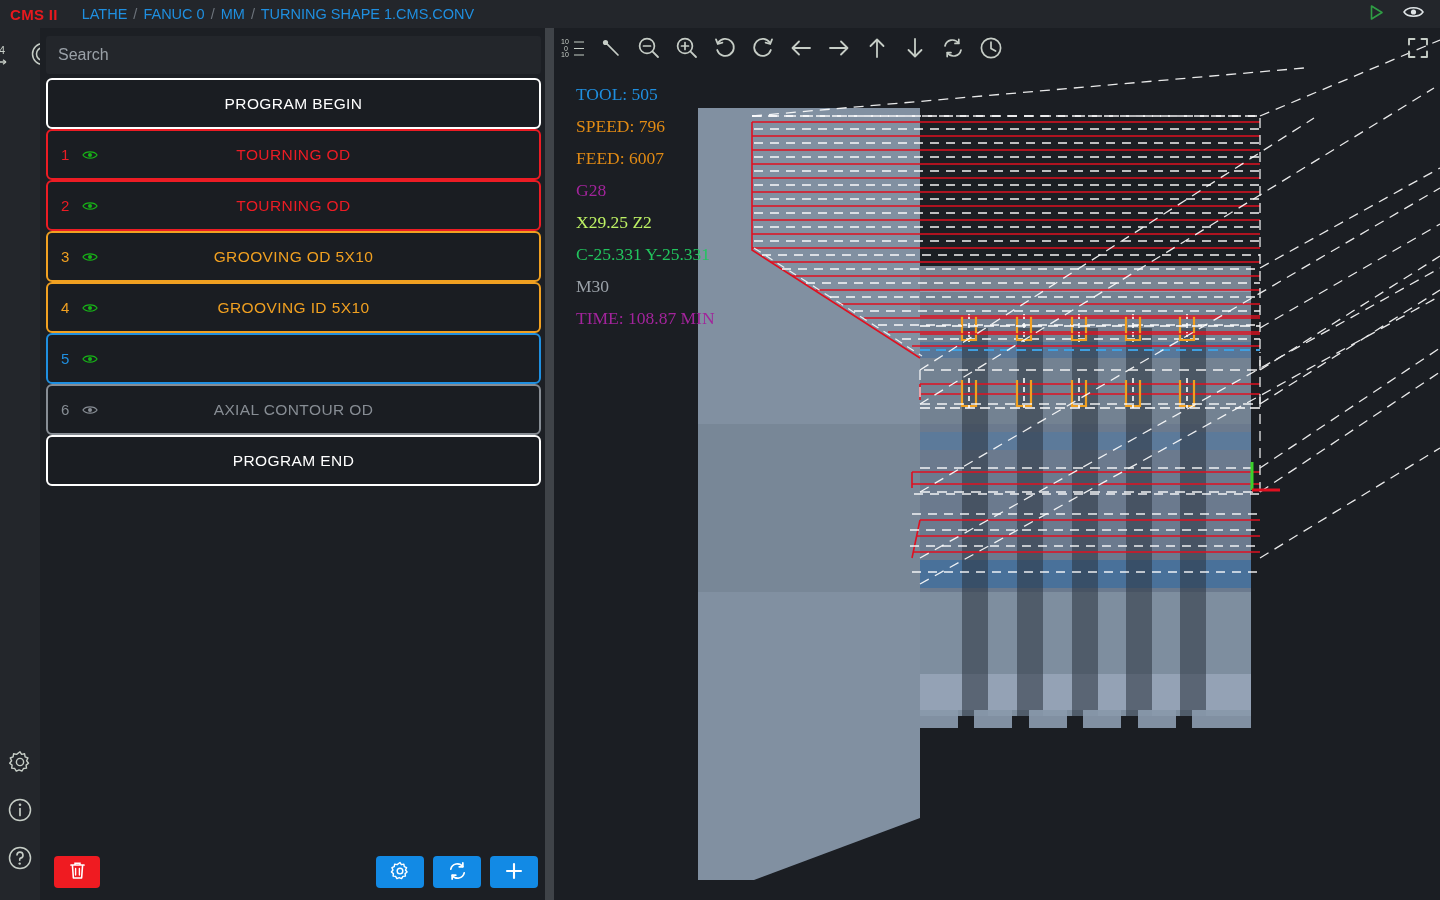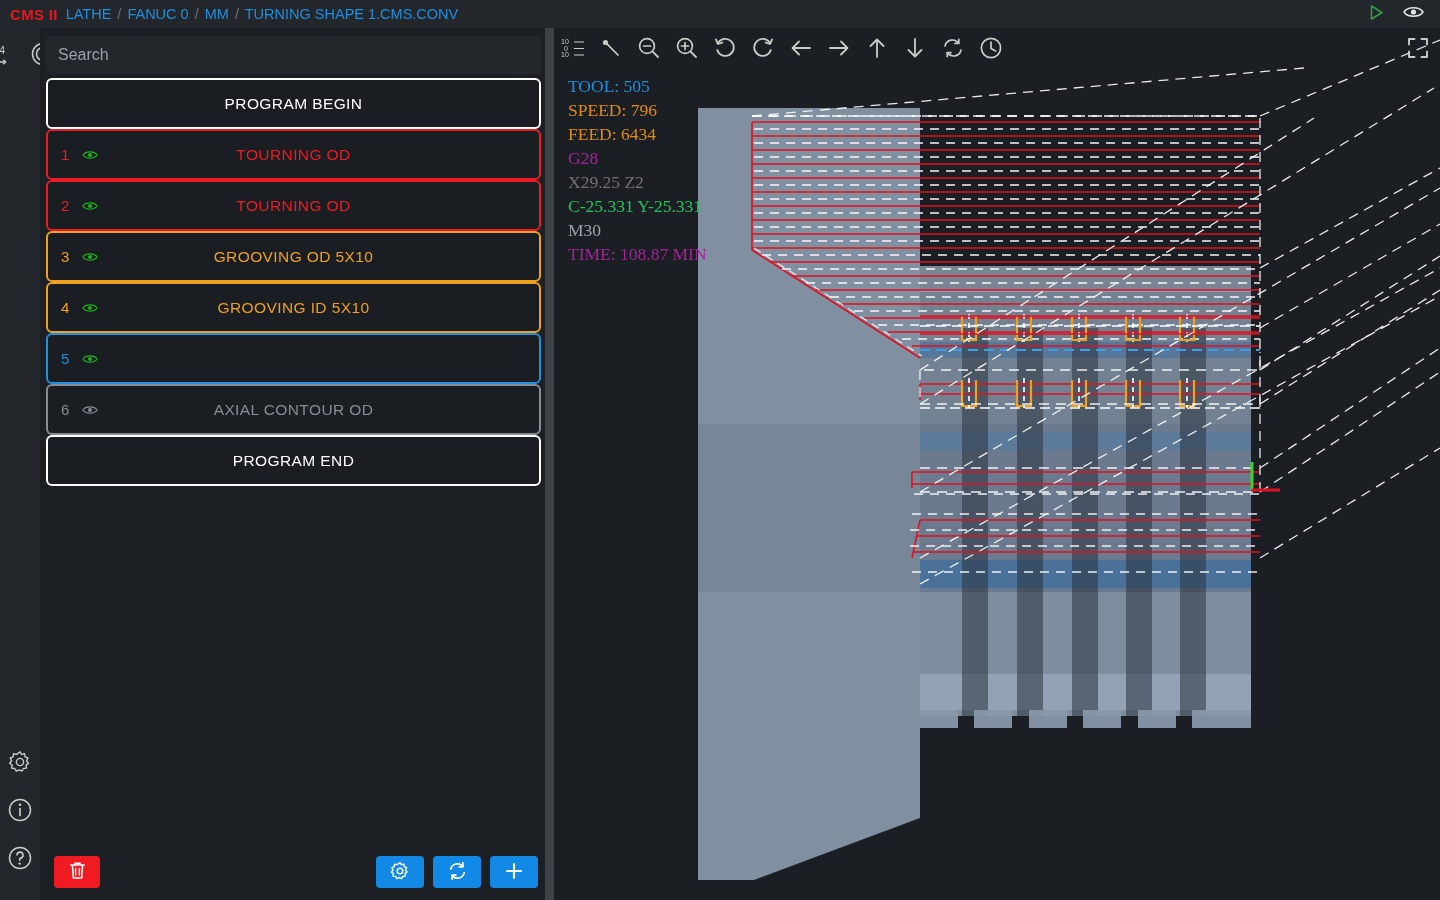--- a/index.html
+++ b/index.html
@@ -12,21 +12,21 @@
   }
   #app { position: relative; width: 1440px; height: 900px; background: #1c1f24; }
 
   
   .topbar {
     position: absolute; top: 0; left: 0; width: 1440px; height: 28px;
     background: #23262b; display: flex; align-items: center;
     padding: 8px 10px; z-index: 30;
   }
   .brand { color: #e8191e; font-size: 15px; font-weight: bold; letter-spacing: .3px; }
-  .crumbs { margin-left: 8px; font-size: 14.5px; color: #1f8fe0; white-space: nowrap; }
+  .crumbs { margin-left: 24px; font-size: 14.5px; color: #1f8fe0; white-space: nowrap; }
   .crumbs .sep { color: #6d747c; margin: 0 2px; }
   .crumb { color: #1f8fe0; }
   .topbar-right { margin-left: auto; display: flex; align-items: center; gap: 18px; padding-right: 6px; }
 
   
   .rail {
     position: absolute; top: 28px; left: 0; width: 40px; height: 872px;
     background: #23262b; display: flex; flex-direction: column; align-items: center;
   }
   .rail-top { padding-top: 12px; display: flex; flex-direction: row; gap: 18px; }
@@ -108,21 +108,21 @@
   .info-left {
     position: absolute; left: 10px; top: 44px; z-index: 12;
     font-family: "Liberation Serif", serif; font-size: 17.5px; line-height: 20px;
     white-space: nowrap; pointer-events: none;
   }
   .info-right {
     position: absolute; right: 4px; top: 44px; z-index: 12; text-align: right;
     font-family: "Liberation Serif", serif; font-size: 17.5px; line-height: 20px;
     color: #c6cdc6; white-space: nowrap; pointer-events: none;
   }
-  .info-left div { margin: 4px; }
+  .info-left div { margin: 12px; }
 </style>
 </head>
 <body>
 
 <div id="app">
 
   <div class="topbar">
     <span class="brand">CMS II</span>
     <span class="crumbs">
       <span class="crumb">LATHE</span>
@@ -645,23 +645,23 @@
           <path d="M3 8.5 V3 H8.5" fill="none" stroke="#c6cdc6" stroke-width="1.9" stroke-linecap="round" stroke-linejoin="round"></path>
           <path d="M15.5 3 H21 V8.5" fill="none" stroke="#c6cdc6" stroke-width="1.9" stroke-linecap="round" stroke-linejoin="round"></path>
           <path d="M21 15.5 V21 H15.5" fill="none" stroke="#c6cdc6" stroke-width="1.9" stroke-linecap="round" stroke-linejoin="round"></path>
           <path d="M8.5 21 H3 V15.5" fill="none" stroke="#c6cdc6" stroke-width="1.9" stroke-linecap="round" stroke-linejoin="round"></path>
         </svg>
     </div>
 
     <div class="info-left">
       <div style="color:#1f8fe0">TOOL: 505</div>
       <div style="color:#e08a14">SPEED: 796</div>
-      <div style="color:#e08a14">FEED: 6434</div>
+      <div style="color:#e08a14">FEED: 6007</div>
       <div style="color:#a2249b">G28</div>
-      <div style="color:#737373">X29.25 Z2</div>
+      <div style="color:#bef264">X29.25 Z2</div>
       <div style="color:#22c55e">C-25.331 Y-25.331</div>
       <div style="color:#9aa1a8">M30</div>
       <div style="color:#a2249b">TIME: 108.87 MIN</div>
     </div>
 
 
   </div>
 </div>
 
 </body></html>

